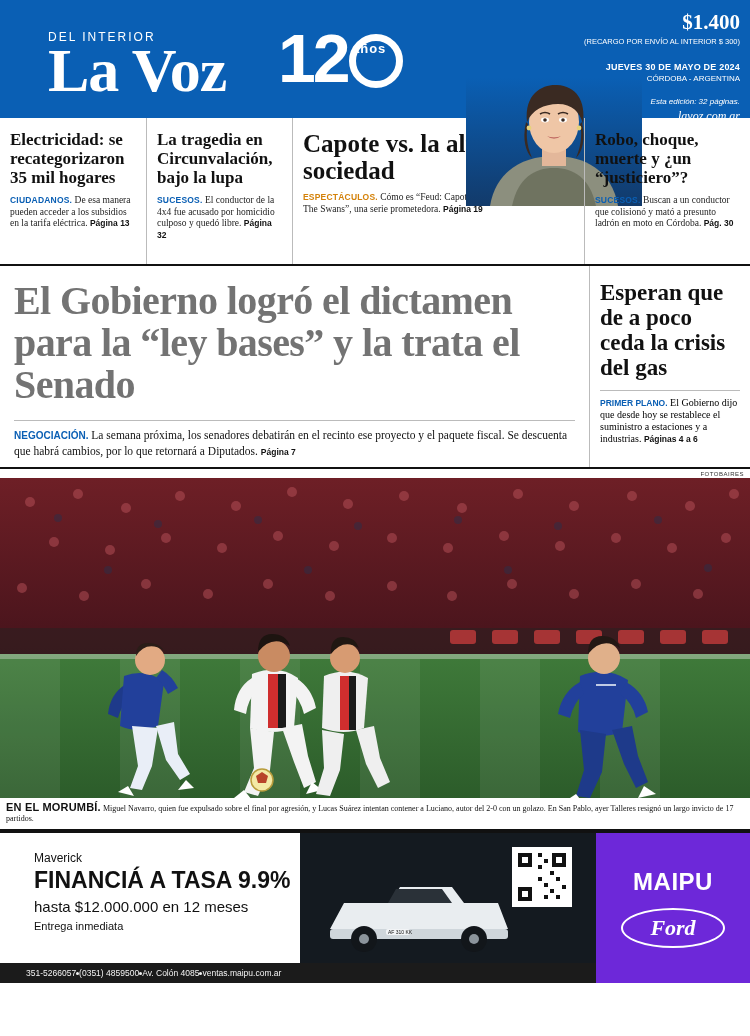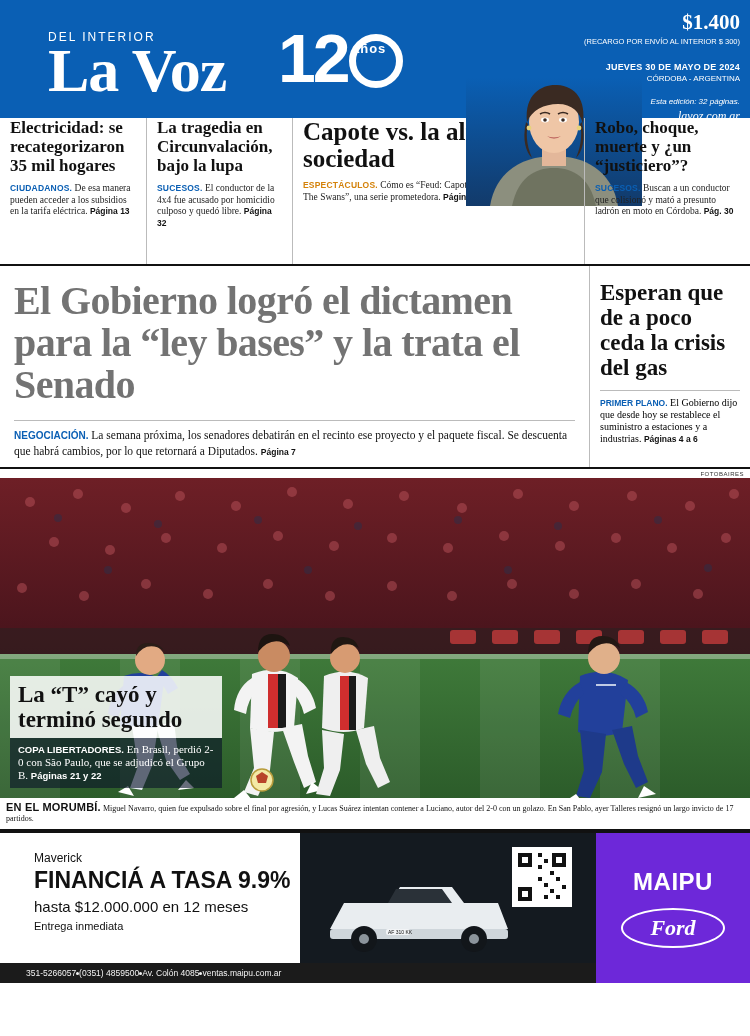--- a/index.html
+++ b/index.html
@@ -62,21 +62,21 @@
     z-index: 3; overflow:hidden;
   }
 
   
   .strip {
     position: relative;
     height: 148px;
     border-bottom: 2px solid #111;
     display: flex;
   }
-  .strip .cell { padding: 0 10px 0 10px; position: relative; }
+  .strip .cell { padding: 12px 10px 0 10px; position: relative; }
   .strip .cell + .cell { border-left: 1px solid #bbb; }
   .c1 { width: 146px; }
   .c2 { width: 146px; }
   .c3 { width: 292px; }
   .c4 { width: 166px; }
   .strip h3 {
     font-family: "Liberation Serif", serif;
     font-weight: bold; font-size: 17px; line-height: 19px; color:#111;
   }
   .c3 h3 { font-size: 25px; line-height: 27px; }
@@ -420,27 +420,20 @@
         <path d="M626 204 q18 10 22 30 l-12 6 q-4 -16 -16 -24 Z" fill="#22409b"></path>
         <path d="M580 204 q-18 10 -22 32 l12 4 q4 -16 14 -24 Z" fill="#22409b"></path>
       </g>
 
       <g>
         <circle cx="262" cy="302" r="11" fill="#f4e9a6" stroke="#b89c3c" stroke-width="1.5"></circle>
         <path d="M256 298 l6 -4 6 4 -2 7 -8 0 z" fill="#b8432a"></path>
       </g>
     </svg>
 
-    <div class="photo-overlay">
-      <div class="hl">La “T” cayó y terminó segundo</div>
-      <div class="dk">
-        <span class="cat">COPA LIBERTADORES.</span><span> En Brasil, perdió 2-0 con São Paulo, que se adjudicó el Grupo B.</span>
-        <span class="cat">Páginas 21 y 22</span>
-      </div>
-    </div>
   </div>
 
   <div class="caption">
     <b>EN EL MORUMBÍ.</b><span> Miguel Navarro, quien fue expulsado sobre el final por agresión, y Lucas Suárez intentan contener a Luciano, autor del 2-0 con un golazo. En San Pablo, ayer Talleres resignó un largo invicto de 17 partidos.</span>
   </div>
 
   <div class="ad">
     <div class="ad-left">
       <svg width="596" height="152" viewBox="0 0 596 152" style="position:absolute;left:0;top:0">
         <rect width="596" height="152" fill="#ffffff"></rect>

